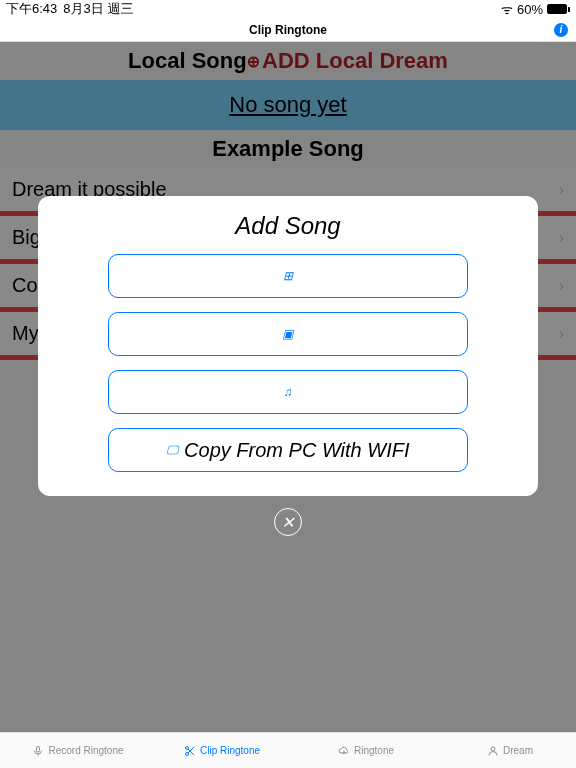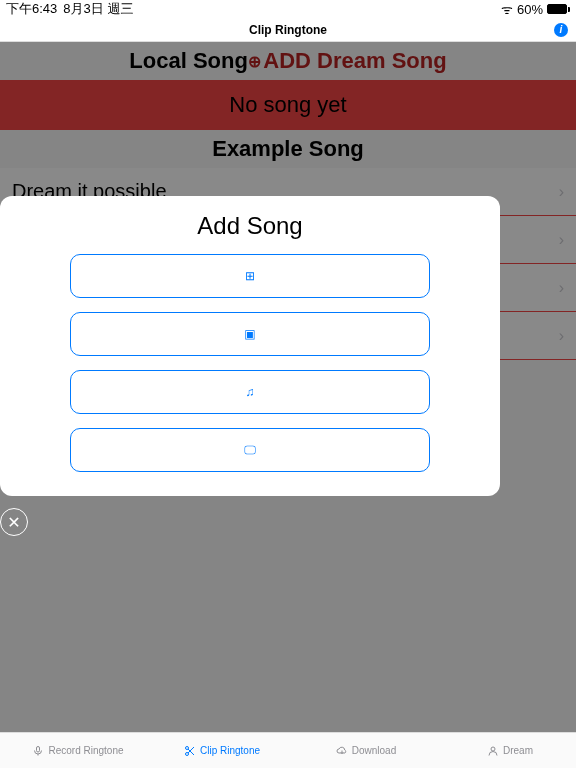--- a/index.html
+++ b/index.html
@@ -12,32 +12,32 @@
 .nav-bar { height: 24px; background: #fff; display: flex; justify-content: center; align-items: center; position: relative; border-bottom: 1px solid #ddd; }
 .nav-title { font-size: 12px; font-weight: 600; }
 .info-icon { position: absolute; right: 8px; width: 14px; height: 14px; border-radius: 50%; background: #007aff; color: #fff; display: flex; align-items: center; justify-content: center; font-size: 10px; font-weight: bold; font-style: italic; }
 
 .content { height: 690px; background: #f2f2f2; position: relative; }
 
 .section-header { height: 38px; display: flex; align-items: center; justify-content: center; padding: 0 10px; background: #f2f2f2; }
 .section-title { font-size: 22px; font-weight: 700; }
 .add-btn { color: #b22222; font-size: 22px; font-weight: 700; display: flex; align-items: center; gap: 2px; }
 
-.empty-msg { height: 50px; display: flex; align-items: center; justify-content: center; font-size: 22px; background: #ef4444; }
+.empty-msg { height: 50px; display: flex; align-items: center; justify-content: center; font-size: 22px; background: #7dd3fc; text-decoration: underline; }
 
-.list-row { height: 48px; background: #fafafa; border-bottom: 1px solid #ef4444; display: flex; align-items: center; justify-content: space-between; padding: 0 12px; font-size: 20px; }
+.list-row { height: 48px; background: #fafafa; border-bottom: 5px solid #ef4444; display: flex; align-items: center; justify-content: space-between; padding: 0 12px; font-size: 20px; }
 .chevron { color: #c7c7cc; font-size: 16px; }
 
 .tab-bar { height: 36px; background: #fafafa; border-top: 1px solid #ddd; display: flex; }
 .tab { flex: 1; display: flex; flex-direction: row; align-items: center; justify-content: center; gap: 4px; font-size: 10px; color: #8e8e93; margin-left: 12px; }
 .tab.active { color: #007aff; }
 .tab-icon { width: 12px; height: 12px; display: inline-flex; align-items: center; justify-content: center; }
 
 
-.overlay { position: absolute; inset: 0; background: rgba(0,0,0,0.45); display: flex; flex-direction: column; justify-content: flex-start; padding-top: 196px; }
+.overlay { position: absolute; inset: 0; background: rgba(0,0,0,0.45); display: flex; flex-direction: column; align-items: center; justify-content: flex-start; padding-top: 196px; font-style: italic; }
 .modal { width: 500px; background: #fff; border-radius: 12px; padding: 16px 20px 20px; display: flex; flex-direction: column; align-items: center; }
 .modal-title { font-size: 24px; margin-bottom: 14px; }
 .option-btn { width: 360px; height: 44px; border: 1px solid #007aff; border-radius: 10px; background: #fff; display: flex; align-items: center; justify-content: center; font-size: 20px; margin-bottom: 14px; gap: 6px; }
 .option-btn.red { color: #e53935; }
 .option-icon { color: #007aff; font-size: 12px; }
 .close-btn { width: 28px; height: 28px; border: 1.5px solid #fff; border-radius: 50%; color: #fff; display: flex; align-items: center; justify-content: center; margin-top: 12px; font-size: 16px; }
 
 .battery { display: inline-flex; align-items: center; }
 .battery-body { width: 20px; height: 10px; border: 1px solid #000; border-radius: 2px; background: #000; }
 .battery-tip { width: 2px; height: 5px; background: #000; border-radius: 0 1px 1px 0; margin-left: 1px; }
@@ -64,21 +64,21 @@
   <span class="nav-title">Clip Ringtone</span>
   <span class="info-icon">i</span>
 </div>
 
 <div class="content">
 
   <div class="section-header">
     <span class="section-title">Local Song</span>
     <span class="add-btn">
       <span style="font-size:16px">⊕</span>
-      <span>ADD Dream Song</span>
+      <span>ADD Local Dream</span>
     </span>
   </div>
 
   <div class="empty-msg">No song yet</div>
 
   <div class="section-header">
     <span class="section-title">Example Song</span>
   </div>
 
   <div class="list-row">
@@ -106,20 +106,21 @@
         <span class="option-icon">⊞</span>
       </div>
       <div class="option-btn red">
         <span class="option-icon">▣</span>
       </div>
       <div class="option-btn">
         <span class="option-icon">♫</span>
       </div>
       <div class="option-btn" style="margin-bottom:4px;">
         <span class="option-icon">🖵</span>
+        <span>Copy From PC With WIFI</span>
       </div>
     </div>
     <div class="close-btn">
       <span>✕</span>
     </div>
   </div>
 
 </div>
 
 <div class="tab-bar">
@@ -141,21 +142,21 @@
         </svg>
     </span>
     <span>Clip Ringtone</span>
   </div>
   <div class="tab">
     <span class="tab-icon">
       <svg viewBox="0 0 24 24" width="12" height="12" fill="none" stroke="currentColor" stroke-width="2">
           <path d="M6 16a4 4 0 010-8 6 6 0 0111.5 2A3.5 3.5 0 0118 16H6zM12 11v6m-2-2l2 2 2-2"></path>
         </svg>
     </span>
-    <span>Download</span>
+    <span>Ringtone</span>
   </div>
   <div class="tab">
     <span class="tab-icon">
       <svg viewBox="0 0 24 24" width="12" height="12" fill="none" stroke="currentColor" stroke-width="2">
           <circle cx="12" cy="8" r="4"></circle>
           <path d="M4 21a8 8 0 0116 0"></path>
         </svg>
     </span>
     <span>Dream</span>
   </div>

